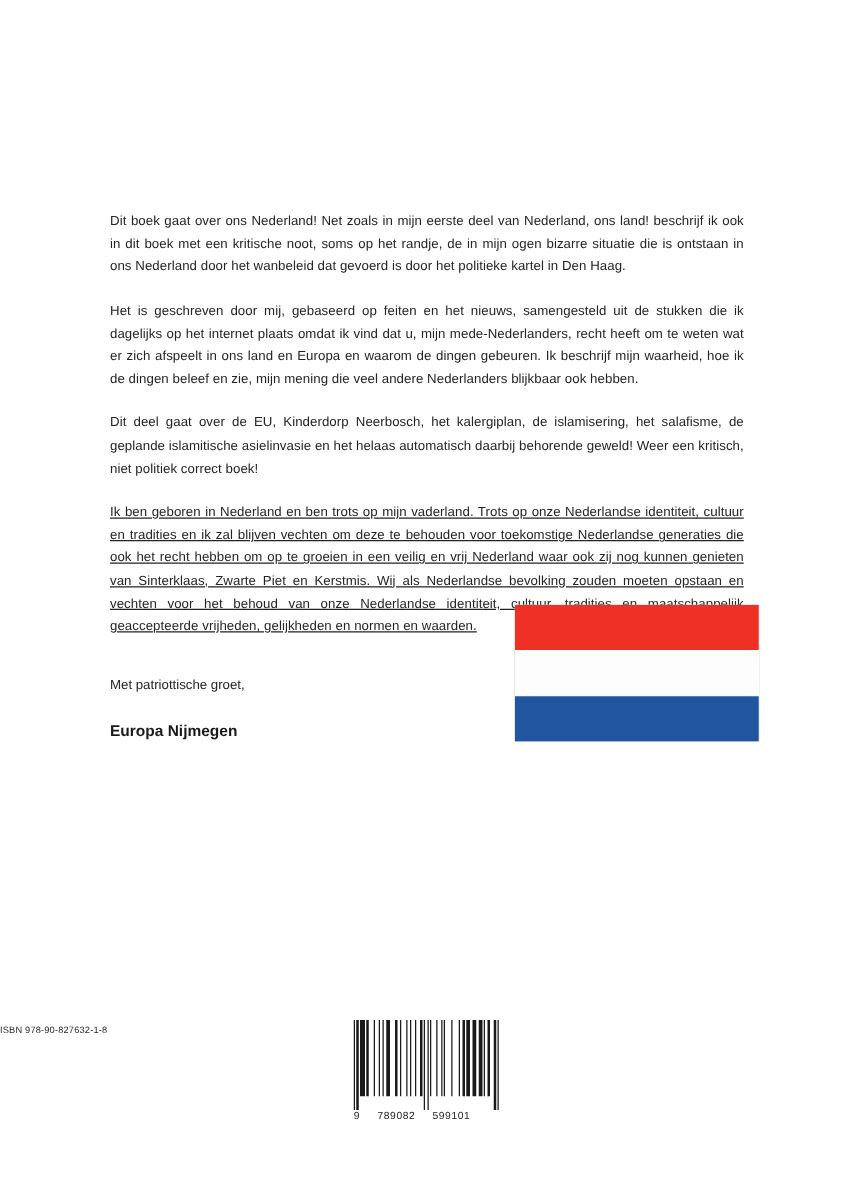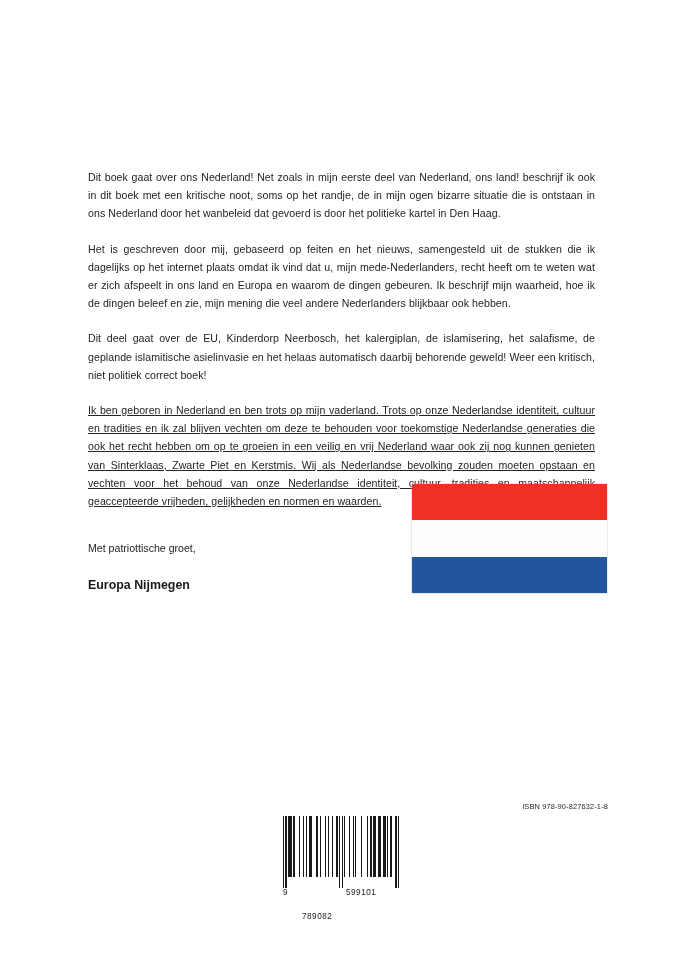--- a/index.html
+++ b/index.html
@@ -75,23 +75,23 @@
     flex-direction: column;
     box-shadow: 0 0 0 0.5px rgba(180,180,180,0.55);
   }
   .flag-stripe {
     width: 100%;
     height: 33.334%;
   }
   .isbn-block {
     position: absolute;
     left: 0;
-    top: 802px;
+    top: 819px;
     width: 608px;
-    text-align: right;
+    text-align: left;
   }
   .isbn-text {
     font-size: 7.4px;
     letter-spacing: 0.02em;
     color: #2a2726;
     margin: 0 0 4px 0;
     font-family: "Liberation Sans", sans-serif;
   }
   .barcode-wrap {
     position: absolute;
@@ -125,21 +125,21 @@
     letter-spacing: 0.06em;
     color: #1c1a1a;
     font-family: "Liberation Sans", sans-serif;
   }
   .bd {
     position: absolute;
     top: 0;
     white-space: nowrap;
   }
   .bd-lead { left: 0px; }
-  .bd-left { left: 19px; margin-top: 24px; }
+  .bd-left { left: 19px; }
   .bd-right { left: 63px; }
 </style>
 </head>
 <body>
 
 <div class="page">
 
   <div class="text-block">
     <p class="para">Dit boek gaat over ons Nederland! Net zoals in mijn eerste deel van Nederland, ons land! beschrijf ik ook in dit boek met een kritische noot, soms op het randje, de in mijn ogen bizarre situatie die is ontstaan in ons Nederland door het wanbeleid dat gevoerd is door het politieke kartel in Den Haag.</p>
     <p class="para">Het is geschreven door mij, gebaseerd op feiten en het nieuws, samengesteld uit de stukken die ik dagelijks op het internet plaats omdat ik vind dat u, mijn mede-Nederlanders, recht heeft om te weten wat er zich afspeelt in ons land en Europa en waarom de dingen gebeuren. Ik beschrijf mijn waarheid, hoe ik de dingen beleef en zie, mijn mening die veel andere Nederlanders blijkbaar ook hebben.</p>

